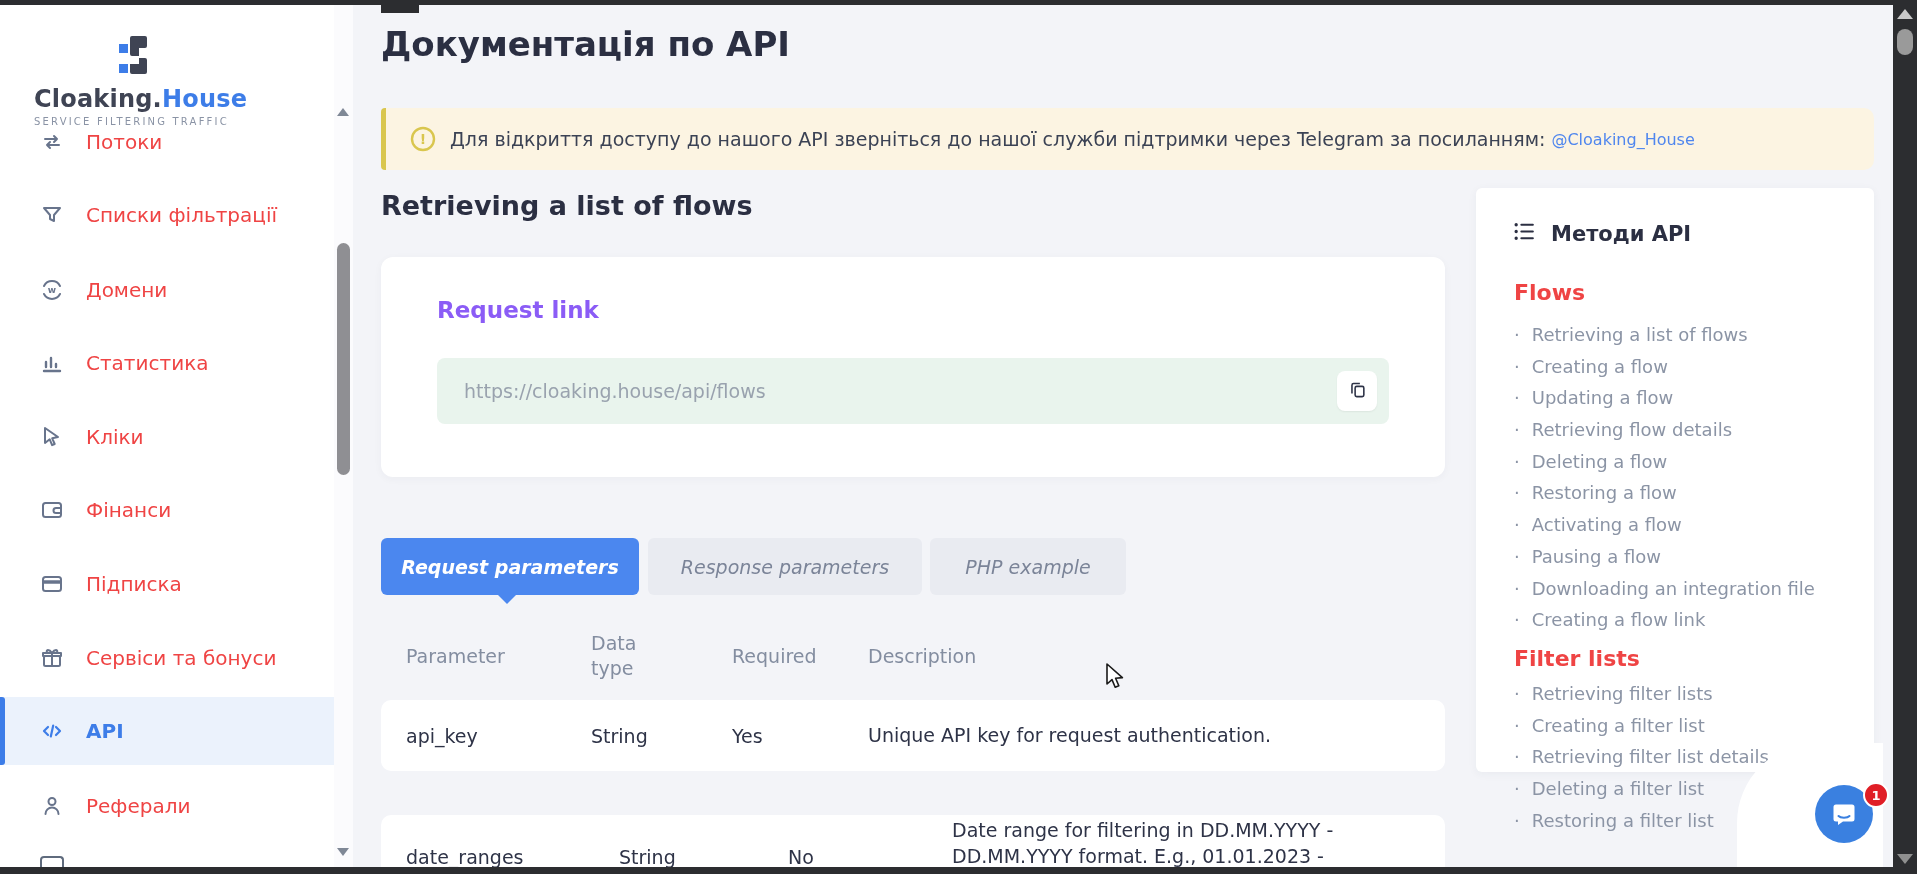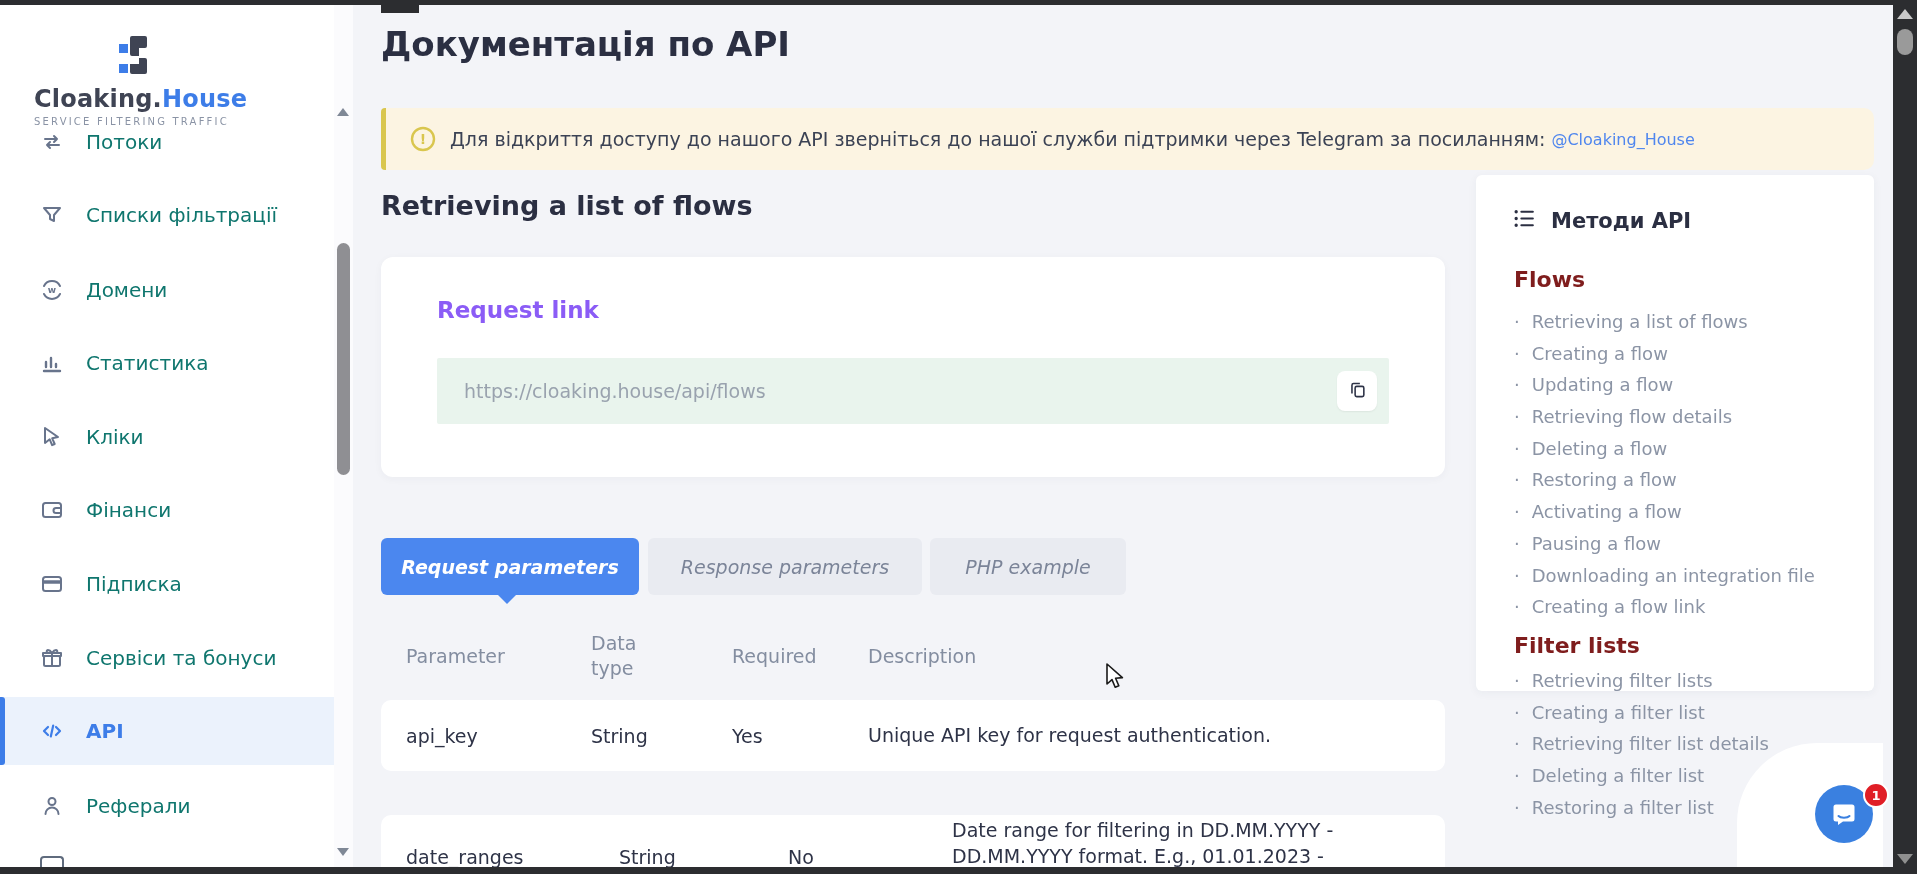--- a/index.html
+++ b/index.html
@@ -22,21 +22,21 @@
 
   
   .sidebar{position:absolute;left:0;top:5px;width:353px;height:862px;background:#ffffff;z-index:10;}
   .logo{position:absolute;left:24px;top:26px;display:flex;align-items:center;flex-direction:column;}
   .logo-text{margin-left:10px;}
   .logo-title{font-size:24px;font-weight:bold;color:#3f4454;letter-spacing:.2px;}
   .logo-title .blue{color:#3d7de8;}
   .logo-sub{font-size:10px;color:#8a93a5;letter-spacing:2.2px;margin-top:3px;white-space:nowrap;}
   .nav-item{position:absolute;left:0;width:334px;height:68px;display:flex;align-items:center;cursor:pointer;}
   .nav-item .ic{width:24px;height:24px;margin-left:40px;color:#68748c;flex:0 0 24px;display:flex;align-items:center;justify-content:center;}
-  .nav-item .lbl{margin-left:22px;font-size:20px;color:#0f766e;}
+  .nav-item .lbl{margin-left:22px;font-size:20px;color:#ef4444;}
   .nav-item.active{background:#ebf2fc;}
   .nav-item.active .lbl{color:#3d7de8;font-weight:bold;}
   .nav-item.active .ic{color:#3d7de8;}
   .active-bar{position:absolute;left:0;width:5px;height:68px;background:#3d7de8;border-radius:0 3px 3px 0;}
   .partial-icon{position:absolute;left:40px;top:851px;width:20px;height:16px;border:2.5px solid #5f6b7d;border-radius:4px;border-bottom:none;}
   
   .side-scroll{position:absolute;left:334px;top:0;width:19px;height:862px;background:#fbfbfd;}
   .side-scroll .up{position:absolute;left:3px;top:103px;width:0;height:0;
     border-left:6px solid transparent;border-right:6px solid transparent;border-bottom:8px solid #7f8896;}
   .side-scroll .thumb{position:absolute;left:3px;top:238px;width:13px;height:232px;background:#8f8f93;border-radius:7px;}
@@ -48,21 +48,21 @@
   .banner{position:absolute;left:381px;top:108px;width:1488px;height:62px;background:#fcf4e2;
     border-left:5px solid #d9c64e;border-radius:4px 10px 10px 4px;display:flex;align-items:center;z-index:5;}
   .banner .warn{margin-left:24px;flex:0 0 26px;height:26px;}
   .banner .txt{margin-left:14px;font-size:19px;color:#3b4254;}
   .banner a{color:#4f86ee;text-decoration:none;margin-left:6px;cursor:pointer;}
   .sec-title{position:absolute;left:381px;top:190px;font-size:27px;font-weight:bold;color:#2b2f42;}
 
   .req-card{position:absolute;left:381px;top:257px;width:1064px;height:220px;background:#fff;border-radius:12px;
     box-shadow:0 2px 8px rgba(40,50,80,.04);}
   .req-card .cap{position:absolute;left:56px;top:40px;font-size:23px;font-weight:bold;color:#8b5cf6;}
-  .url-field{position:absolute;left:56px;top:101px;width:952px;height:66px;background:#e9f4ed;border-radius:2px;cursor:text;}
+  .url-field{position:absolute;left:56px;top:101px;width:952px;height:66px;background:#e9f4ed;border-radius:8px;cursor:text;}
   .url-field .url{position:absolute;left:27px;top:0;line-height:66px;font-size:19px;color:#99a2ae;}
   .copy-btn{position:absolute;right:12px;top:13px;width:40px;height:40px;background:#fff;border:none;border-radius:8px;
     display:flex;align-items:center;justify-content:center;cursor:pointer;box-shadow:0 1px 2px rgba(0,0,0,.06);}
 
   .tab{position:absolute;top:538px;height:57px;border-radius:6px;display:flex;align-items:center;justify-content:center;
     font-size:19px;cursor:pointer;background:#e9ebf1;color:#7b8498;box-sizing:border-box;font-style:italic;}
   .tab.t1{left:381px;width:258px;background:#4b87ef;color:#fff;font-weight:bold;}
   .tab.t1::after{content:"";position:absolute;left:116px;bottom:-9px;width:0;height:0;
     border-left:10px solid transparent;border-right:10px solid transparent;border-top:10px solid #4b87ef;}
   .tab.t2{left:648px;width:274px;}
@@ -70,25 +70,25 @@
 
   .tbl-grid{display:grid;grid-template-columns:185px 141px 136px auto;align-items:center;box-sizing:border-box;padding-left:25px;}
   .tbl-head{position:absolute;left:381px;top:623px;width:1064px;height:66px;color:#838da0;font-size:19px;}
   .tbl-head .wrapcol{display:inline-block;width:60px;line-height:1.3;}
   .tbl-row{position:absolute;left:381px;width:1064px;background:#fff;border-radius:10px;font-size:19px;color:#2e3347;}
   .tbl-row.r1{top:700px;height:71px;}
   .tbl-row.r2{top:815px;height:83px;gap:28px;}
   .tbl-row .desc{max-width:540px;line-height:1.35;padding-right:20px;}
 
   
-  .methods{position:absolute;left:1476px;top:175px;width:398px;height:516px;background:#fff;border-radius:6px;
+  .methods{position:absolute;left:1476px;top:188px;width:398px;height:584px;background:#fff;border-radius:6px;
     box-shadow:0 2px 10px rgba(40,50,80,.05);z-index:6;}
   .methods .head{position:absolute;left:36px;top:31px;display:flex;align-items:center;}
   .methods .head .ttl{margin-left:14px;font-size:21px;font-weight:bold;color:#2b2f42;}
-  .grp-head{position:absolute;left:38px;font-size:22px;font-weight:bold;color:#7f1d1d;}
+  .grp-head{position:absolute;left:38px;font-size:22px;font-weight:bold;color:#ef4444;}
   .grp-head.g1{top:92px;}
   .grp-head.g2{top:458px;}
   .m-list{position:absolute;left:38px;margin:0;padding:0;list-style:none;}
   .m-list.l1{top:131px;}
   .m-list.l2{top:490px;}
   .m-list li{height:31.7px;line-height:31.7px;font-size:18px;color:#8b94a5;cursor:pointer;white-space:nowrap;}
   .m-list li::before{content:"·";margin-right:12px;color:#8b94a5;}
 
   
   .chat-blob{position:absolute;left:1737px;top:743px;width:146px;height:124px;background:#fff;border-radius:80px 0 0 0;z-index:20;}

